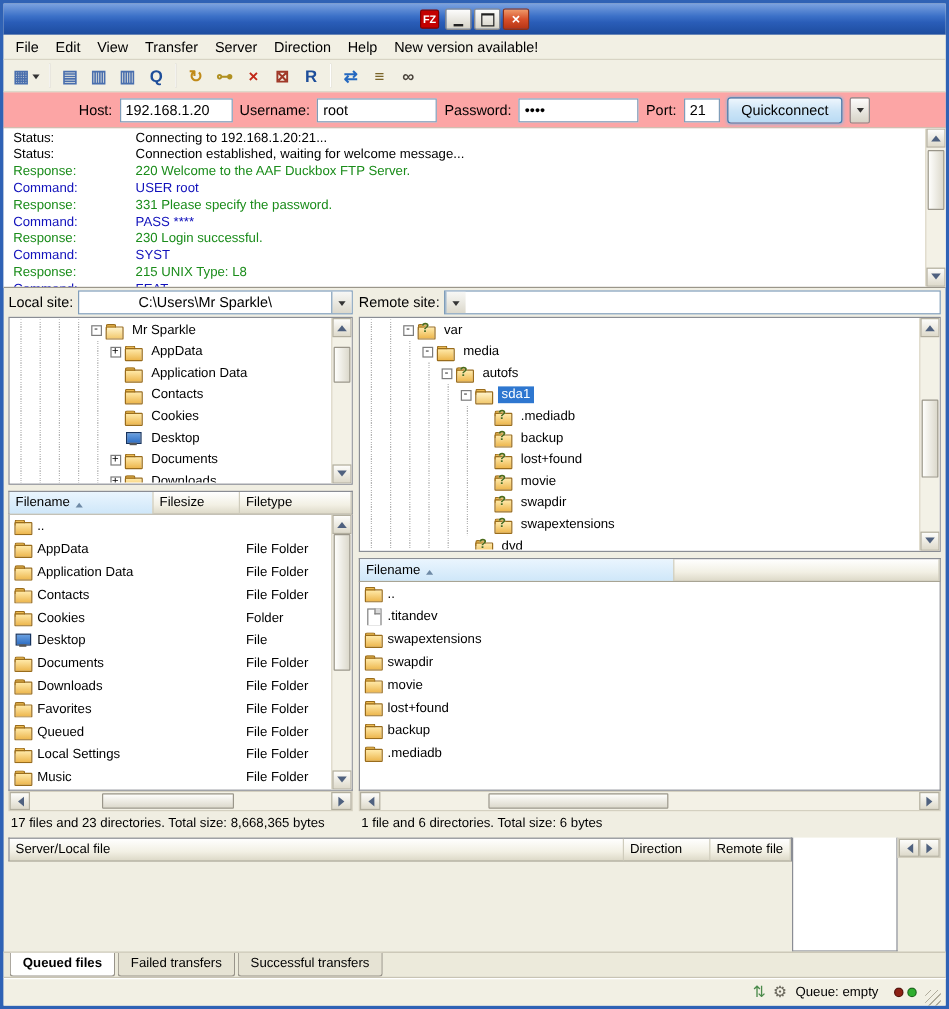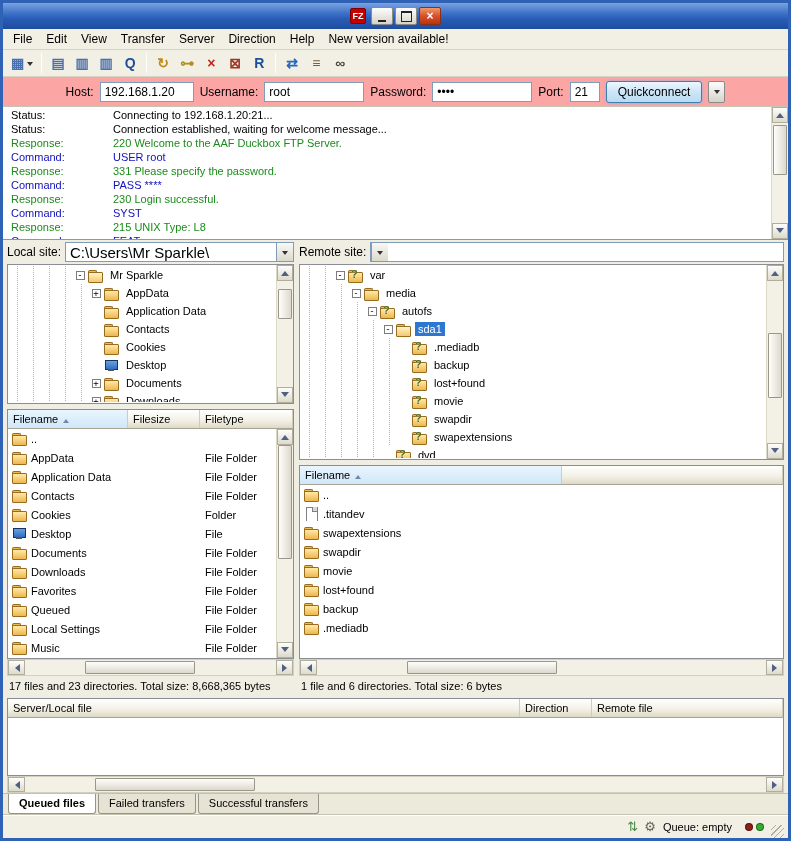--- a/index.html
+++ b/index.html
@@ -73,21 +73,21 @@
   .tri-right{border:4px solid transparent;border-left:5px solid #4f617f;margin-left:3px;}
   .tri-down-sm{width:0;height:0;border:3px solid transparent;border-top:4px solid #333;margin-top:4px;}
   
   .main{height:456px;flex:none;display:flex;}
   .pane-left{width:291px;flex:none;display:flex;flex-direction:column;padding-left:4px;}
   .vsplit{width:5px;flex:none;}
   .pane-right{flex:1;display:flex;flex-direction:column;padding-right:4px;}
   .site-bar{height:24px;flex:none;display:flex;align-items:center;gap:4px;}
   .site-label{font-size:12px;white-space:nowrap;}
   .combo{flex:1;height:20px;border:1px solid #7f9db9;background:#fff;display:flex;align-items:center;overflow:hidden;}
-  .combo-text{flex:1;padding:0 4px;font-size:15px;white-space:nowrap;overflow:hidden;}
+  .combo-text{flex:1;padding:0 4px;font-size:12px;white-space:nowrap;overflow:hidden;text-align:center;}
   .combo-btn{width:17px;height:100%;flex:none;display:flex;align-items:center;justify-content:center;
     background:linear-gradient(#f8f8f6,#dcd9cc);border-left:1px solid #7f9db9;}
   .tree-box{background:#fff;border:1px solid #8a8d94;position:relative;overflow:hidden;flex:none;}
   #local-tree-box{height:140px;}
   #remote-tree-box{height:196px;}
   .tree-rows{position:absolute;top:1px;left:1px;right:17px;bottom:1px;overflow:hidden;}
   .tree-row{height:18px;display:flex;align-items:center;white-space:nowrap;}
   .tree-guide{width:16px;height:18px;flex:none;
     background-image:repeating-linear-gradient(180deg,#b5b5b5 0 1px,transparent 1px 2px);
     background-size:1px 18px;background-position:8px 0;background-repeat:no-repeat;}
@@ -124,21 +124,21 @@
   #local-files{right:17px;}
   #remote-files{right:0;}
   .file-row{height:19px;display:flex;align-items:center;white-space:nowrap;}
   .cell-name{display:flex;align-items:center;padding-left:3px;overflow:hidden;}
   #local-files .cell-name{width:120px;flex:none;}
   #remote-files .cell-name{flex:1;}
   .cell-size{width:72px;flex:none;text-align:right;padding-right:8px;}
   .cell-type{flex:1;padding-left:5px;overflow:hidden;}
   .status-text{height:20px;flex:none;display:flex;align-items:center;padding-left:2px;font-size:11px;}
   
-  .queue-wrap{flex:1;display:flex;flex-direction:column;padding:2px 4px 0 4px;min-height:0;}
+  .queue-wrap{flex:1;display:flex;padding:2px 4px 0 4px;min-height:0;}
   .queue-body{flex:1;background:#fff;border:1px solid #8a8d94;border-top:none;}
   
   .tabs{height:21px;flex:none;display:flex;align-items:flex-start;gap:2px;padding-left:5px;
     background:#eceadb;border-top:1px solid #c4c0b0;}
   .tab{padding:3px 10px 4px;font-size:11px;background:#e6e3d4;border:1px solid #98948a;border-top:none;
     border-radius:0 0 3px 3px;white-space:nowrap;}
   .tab.active{background:#ffffff;font-weight:bold;}
   .statusbar{height:24px;flex:none;display:flex;align-items:center;justify-content:flex-end;gap:7px;
     padding:0 4px;background:#f2f0e4;border-top:1px solid #c8c4b4;box-shadow:inset 0 1px 0 #fff;}
   .sb-icon{font-size:13px;line-height:1;}

